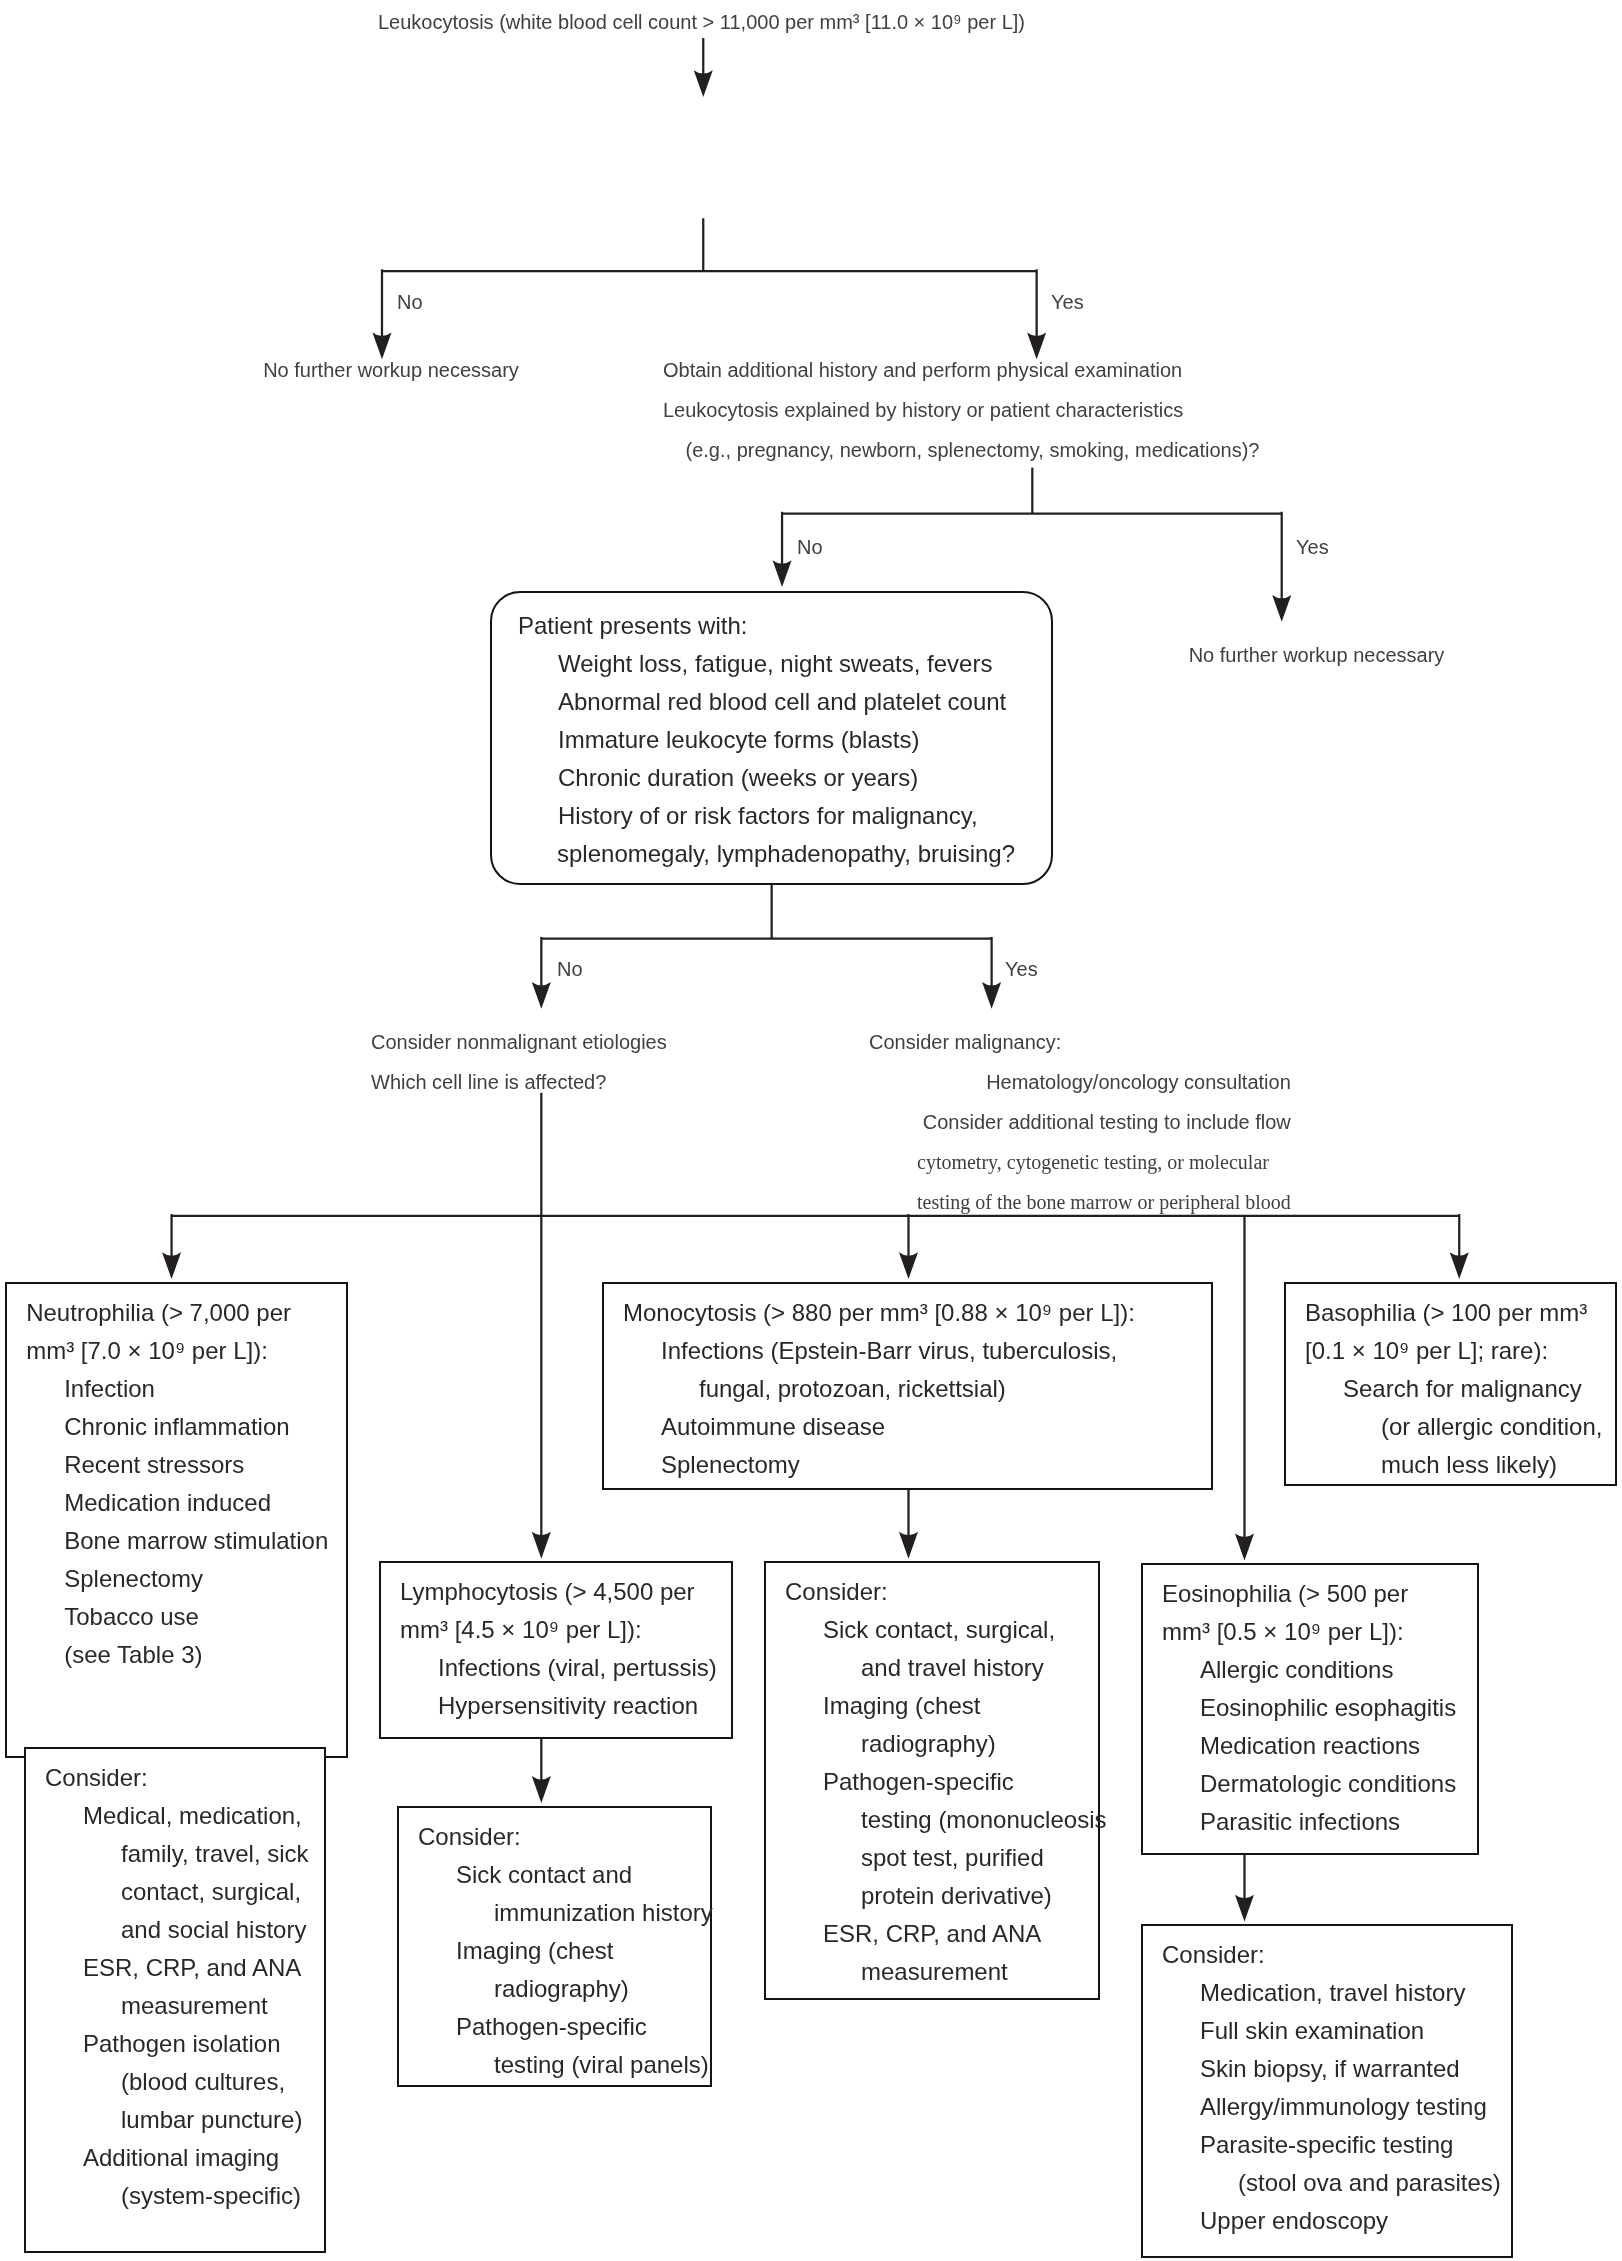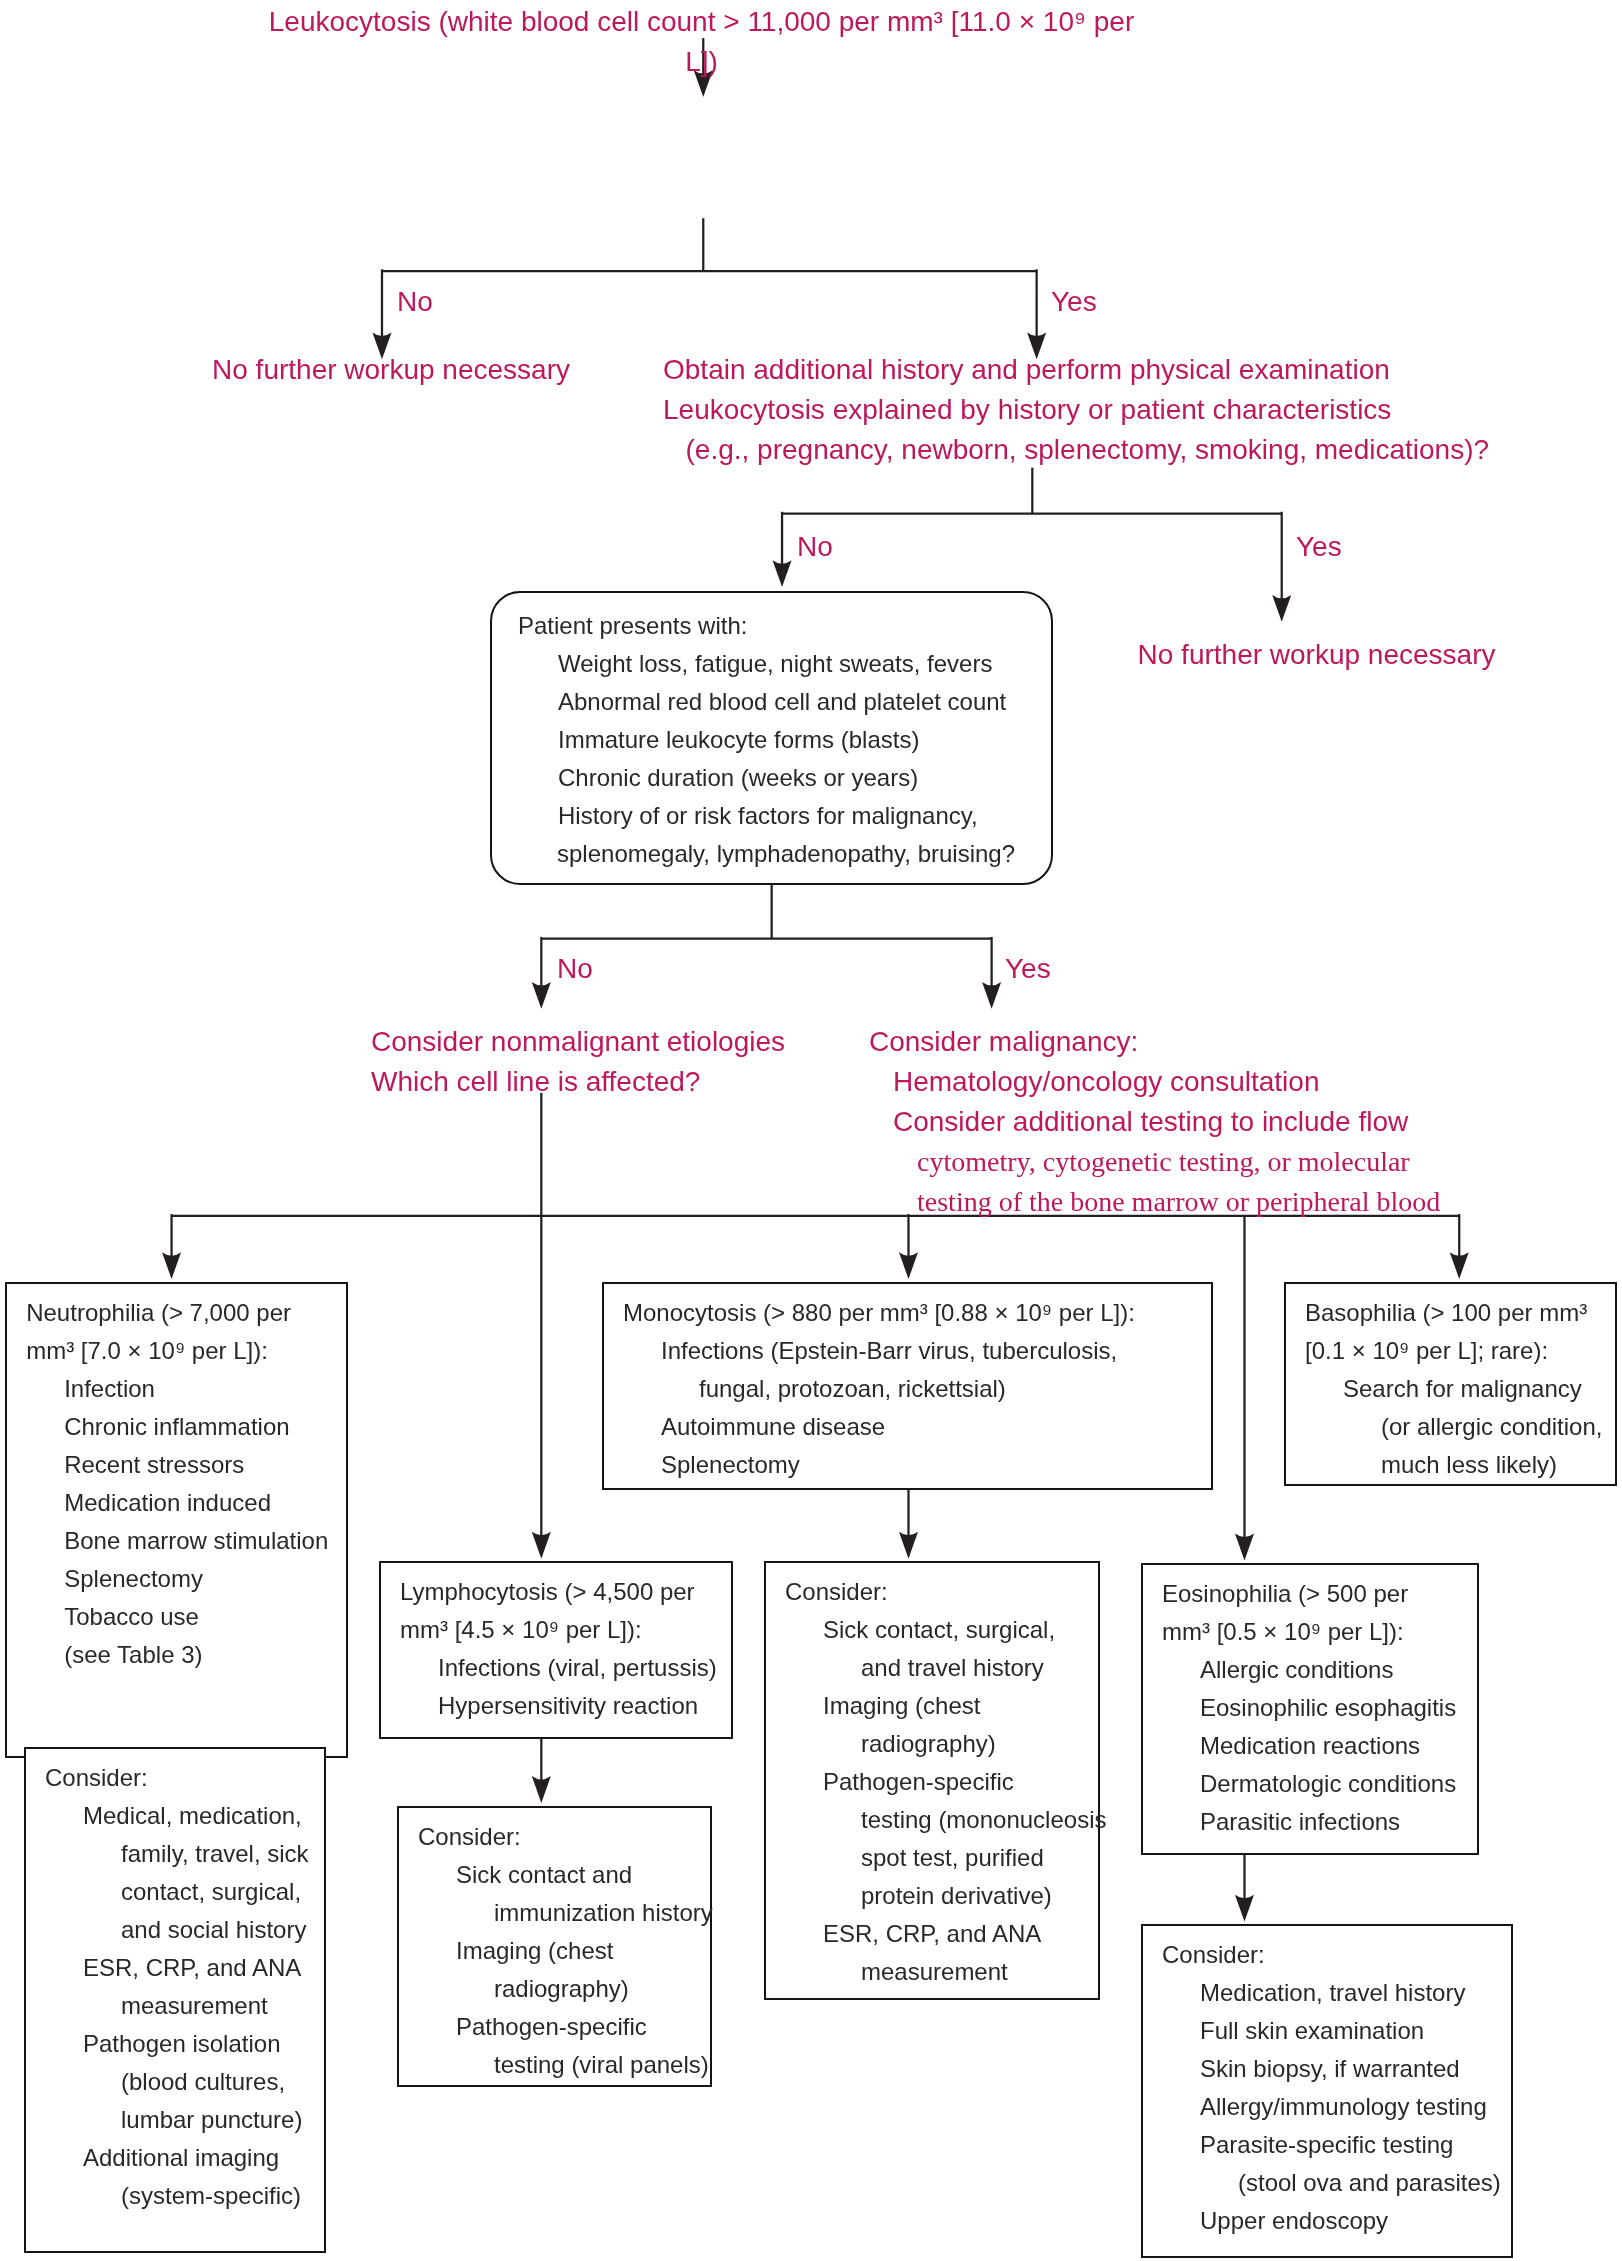--- a/index.html
+++ b/index.html
@@ -1,30 +1,30 @@
 <!DOCTYPE html>
 <html style="font-size:14px"><head>
 <meta charset="utf-8">
 <style>
   html,body{margin:0;padding:0;background:#ffffff;}
   .canvas{position:relative;width:1623px;height:2261px;background:#ffffff;
           font-family:"Liberation Sans",sans-serif;color:#2b2729;overflow:hidden;}
   .wires{position:absolute;left:0;top:0;}
-  .t{position:absolute;font-size:28px;line-height:40px;color:#be185d;}
+  .t{position:absolute;font-size:20px;line-height:40px;color:#404040;}
   .center{text-align:center;}
   .nowrap{white-space:nowrap;}
   .box{position:absolute;border:2.6px solid #161314;background:#ffffff;box-sizing:border-box;
        padding:10.4px 5.2px 0 19px;font-size:24px;line-height:38px;color:#2b2729;}
   .patientbox{padding:14px 5.2px 0 26px;border-radius:30px;}
   .ln{white-space:nowrap;}
   .i1{margin-left:38px;}
   .i2{margin-left:76px;}
   .pi1{margin-left:40px;}
   .pi2{margin-left:39px;}
-  .m1{margin-left:24px;}
+  .m1{text-align:right;}
   .m2{margin-left:48px;font-family:Liberation Serif, serif;}
   .h3{margin-left:22.5px;}
 </style>
 </head>
 <body>
 
 <div class="canvas">
 
   <svg class="wires" width="1623" height="2261" viewBox="0 0 1874 2611">
     <g stroke="#231f20" stroke-width="2.6" fill="none">

